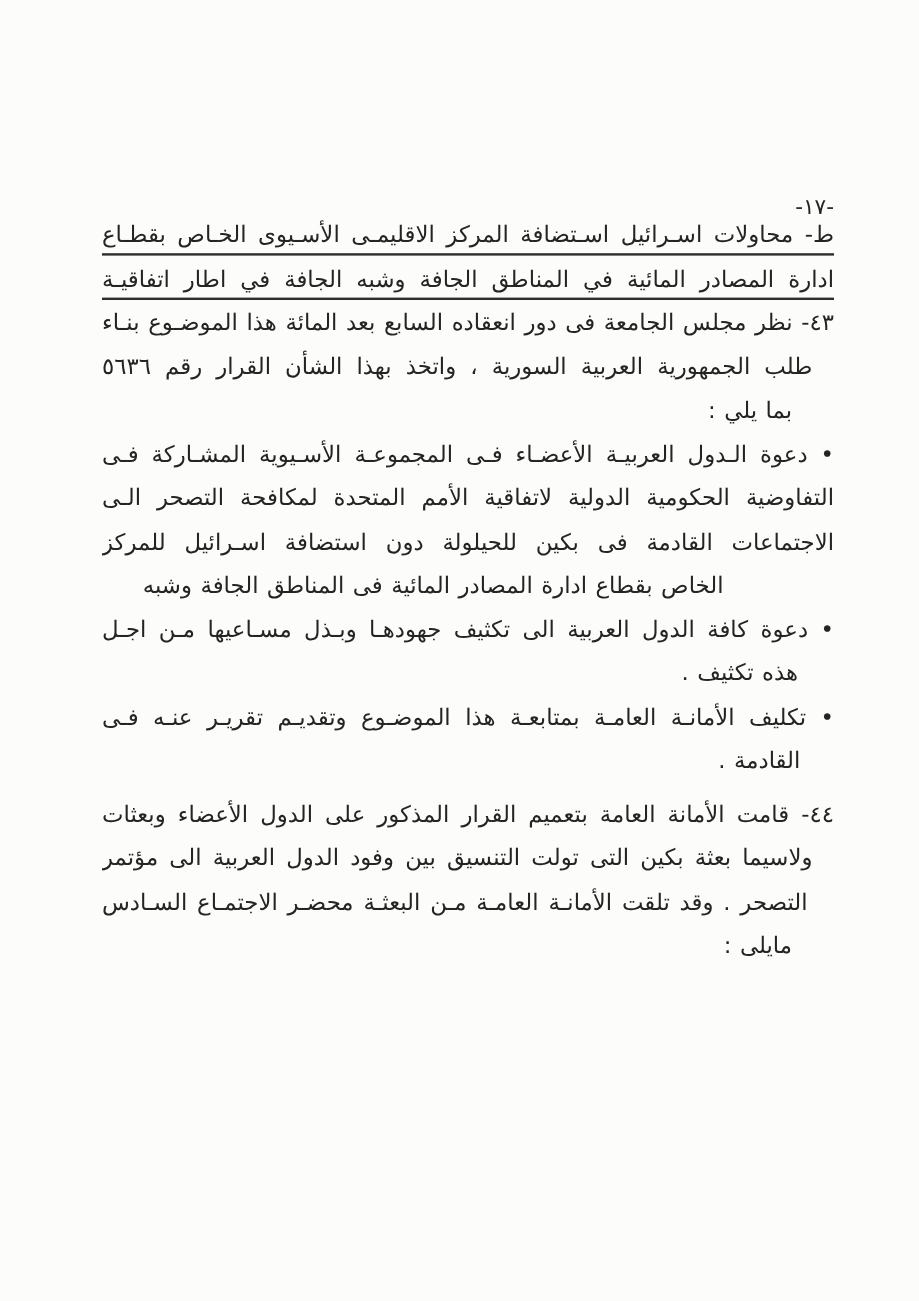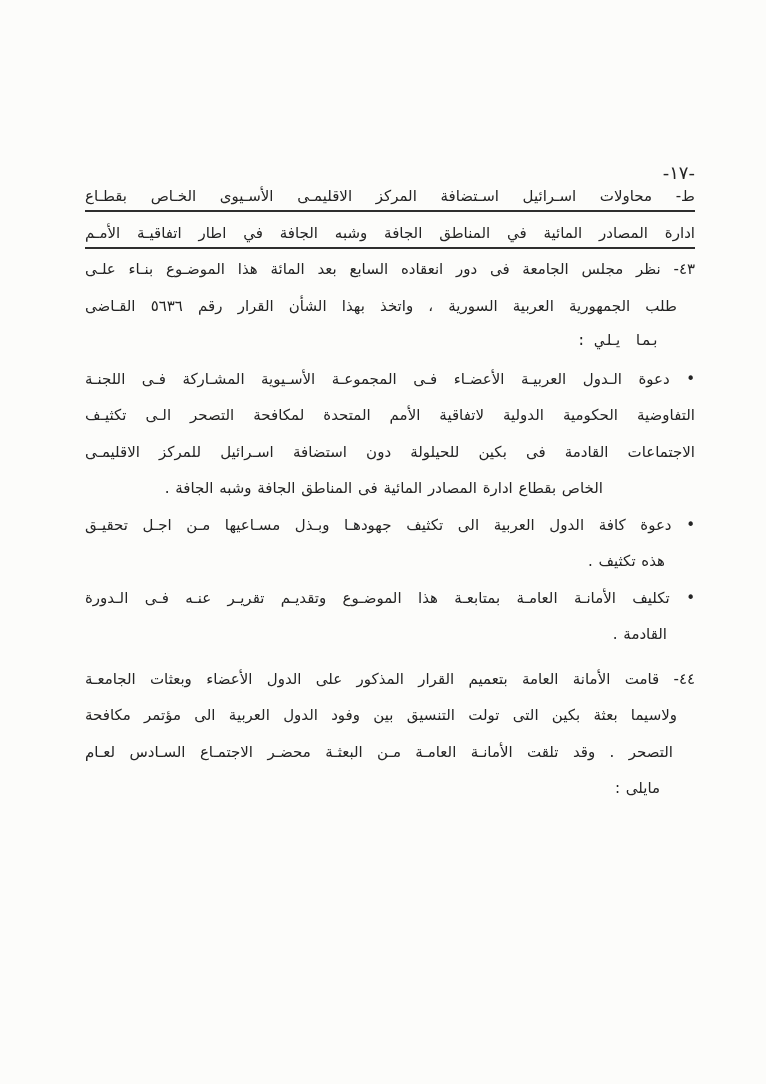--- a/index.html
+++ b/index.html
@@ -26,21 +26,21 @@
     font-size: 18px;
     letter-spacing: 2px;
     line-height: 28px;
     margin-top: 28px;
   }
   .doc {
     position: absolute;
     top: 178px;
     right: 71px;
     width: 610px;
-    font-size: 15px;
+    font-size: 19px;
     direction: rtl;
   }
   .block { margin: 0; }
   .line {
     height: 36.5px;
     line-height: 36.5px;
     overflow: hidden;
     white-space: normal;
     word-spacing: 1px;
   }
@@ -64,21 +64,21 @@
 <div class="page">
   <div class="page-number">-١٧-</div>
   <div id="doc" class="doc">
       <div class="block ul">
         <div class="line just">ط- محاولات اسـرائيل اسـتضافة المركز الاقليمـى الأسـيوى الخـاص بقطـاع</div>
         <div class="line just">ادارة المصادر المائية في المناطق الجافة وشبه الجافة في اطار اتفاقيـة الأمـم</div>
       </div>
       <div class="block">
         <div class="line just">٤٣- نظر مجلس الجامعة فى دور انعقاده السابع بعد المائة هذا الموضـوع بنـاء علـى</div>
         <div class="line just" style="padding-right: 18px;">طلب الجمهورية العربية السورية ، واتخذ بهذا الشأن القرار رقم ٥٦٣٦ القـاضى</div>
-        <div class="line last" style="padding-right: 35px; font-family: Liberation Mono, monospace;">بما يلي :</div>
+        <div class="line last" style="padding-right: 35px;">بما يلي :</div>
       </div>
       <div class="block">
         <div class="line just">• دعوة الـدول العربيـة الأعضـاء فـى المجموعـة الأسـيوية المشـاركة فـى اللجنـة</div>
         <div class="line just">التفاوضية الحكومية الدولية لاتفاقية الأمم المتحدة لمكافحة التصحر الـى تكثيـف</div>
         <div class="line just">الاجتماعات القادمة فى بكين للحيلولة دون استضافة اسـرائيل للمركز الاقليمـى</div>
         <div class="line last" style="padding-right: 92px;">الخاص بقطاع ادارة المصادر المائية فى المناطق الجافة وشبه الجافة .</div>
       </div>
       <div class="block">
         <div class="line just">• دعوة كافة الدول العربية الى تكثيف جهودهـا وبـذل مسـاعيها مـن اجـل تحقيـق</div>
         <div class="line last" style="padding-right: 30px;">هذه تكثيف .</div>

